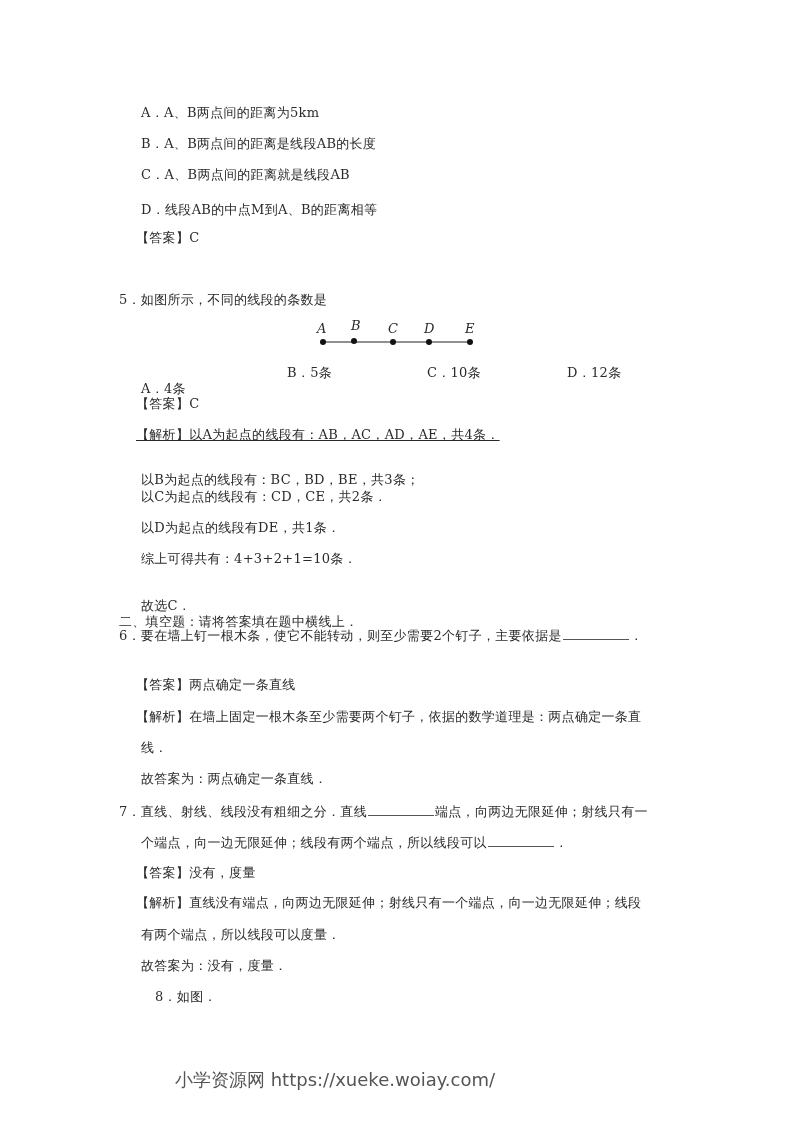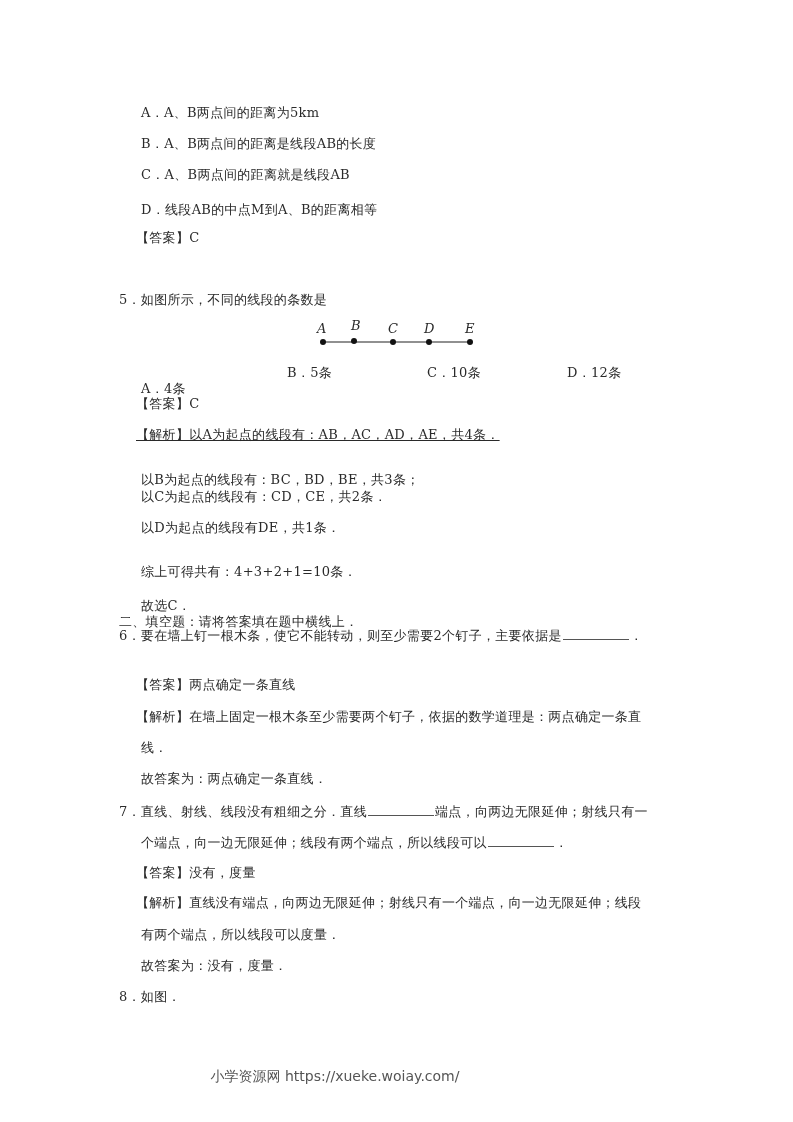--- a/index.html
+++ b/index.html
@@ -40,21 +40,21 @@
       width: 170px;
       height: 26px;
     }
     .footer {
       position: absolute;
       left: 0;
       width: 670px;
       top: 1068px;
       text-align: center;
       font-family: "DejaVu Sans", "Liberation Sans", sans-serif;
-      font-size: 14px;
+      font-size: 18px;
       color: #555;
     }
   </style>
 </head>
 <body>
 
 <div class="line ind1" style="top:104px;">
   <span>A．</span><span>A、B两点间的距离为5km</span>
 </div>
 <div class="line ind1" style="top:135px;">
@@ -92,21 +92,21 @@
   <span class="line" style="top:364px; left:427px;"><span>C．</span><span>10条</span></span>
   <span class="line" style="top:364px; left:567px;"><span>D．</span><span>12条</span></span>
 </div>
 
 <div class="line" style="top:395px; left:136px;">【答案】C</div>
 
 <div class="line" style="top:426px; left:136px;text-decoration:underline;">【解析】以A为起点的线段有：AB，AC，AD，AE，共4条．</div>
 <div class="line ind1" style="top:471px;">以B为起点的线段有：BC，BD，BE，共3条；</div>
 <div class="line ind1" style="top:488px;">以C为起点的线段有：CD，CE，共2条．</div>
 <div class="line ind1" style="top:519px;">以D为起点的线段有DE，共1条．</div>
-<div class="line ind1" style="top:550px;margin-top:13px;">综上可得共有：4+3+2+1=10条．</div>
+<div class="line ind1" style="top:550px;">综上可得共有：4+3+2+1=10条．</div>
 <div class="line ind1" style="top:582px;margin-top:15px;">故选C．</div>
 
 <div class="line ind0" style="top:613px;">二、填空题：请将答案填在题中横线上．</div>
 
 <div class="line ind0" style="top:626px;">
   <span>6．要在墙上钉一根木条，使它不能转动，则至少需要2个钉子，主要依据是</span><span class="blank"></span><span>．</span>
 </div>
 <div class="line" style="top:676px; left:136px;">【答案】两点确定一条直线</div>
 <div class="line" style="top:708px; left:136px;">【解析】在墙上固定一根木条至少需要两个钉子，依据的数学道理是：两点确定一条直</div>
 <div class="line ind1" style="top:739px;">线．</div>
@@ -116,15 +116,15 @@
   <span>7．直线、射线、线段没有粗细之分．直线</span><span class="blank"></span><span>端点，向两边无限延伸；射线只有一</span>
 </div>
 <div class="line ind1" style="top:833px;">
   <span>个端点，向一边无限延伸；线段有两个端点，所以线段可以</span><span class="blank"></span><span>．</span>
 </div>
 <div class="line" style="top:864px; left:136px;font-family:Liberation Serif, serif;">【答案】没有，度量</div>
 <div class="line" style="top:894px; left:136px;">【解析】直线没有端点，向两边无限延伸；射线只有一个端点，向一边无限延伸；线段</div>
 <div class="line ind1" style="top:926px;">有两个端点，所以线段可以度量．</div>
 <div class="line ind1" style="top:957px;">故答案为：没有，度量．</div>
 
-<div class="line ind0" style="top:988px;">8．如图．</div>
+<div class="line ind0" style="top:988px;margin-left:36px;">8．如图．</div>
 
 <div class="footer">小学资源网 https://xueke.woiay.com/</div>
 
 </body></html>

